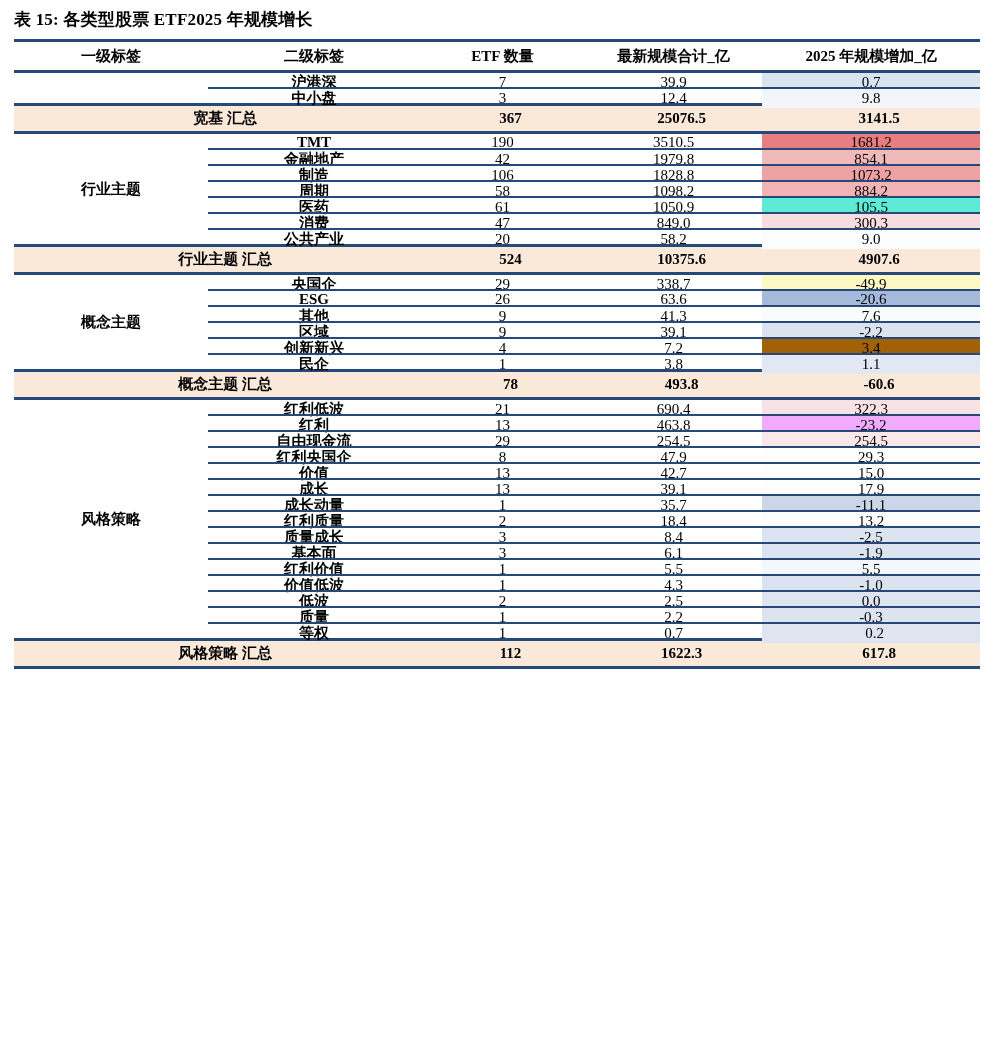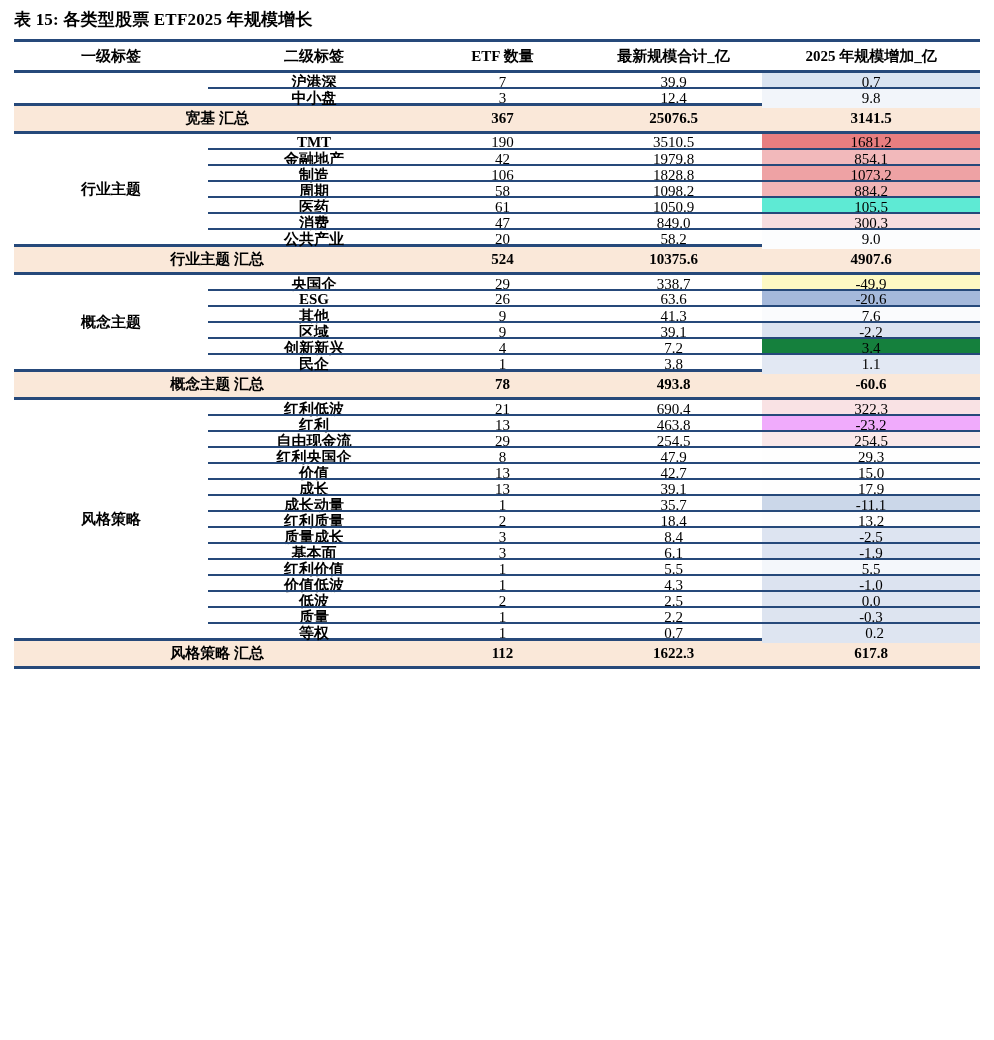--- a/index.html
+++ b/index.html
@@ -33,21 +33,21 @@
     display:grid;grid-template-columns:212px 165px 177px 218px;
     height:14px;align-items:center;text-align:center;font-size:15px;
   }
   .srow + .srow{border-top:2px solid var(--line);}
   .srow .lbl{font-weight:bold;}
   .srow .chg{height:100%;display:flex;align-items:center;justify-content:center;}
   .sumrow{
     display:grid;grid-template-columns:406px 165px 177px 218px;
     height:25px;align-items:center;text-align:center;
     font-weight:bold;font-size:15px;background:var(--beige);
-    border-top:3px solid var(--line);border-bottom:3px solid var(--line);
+    border-top:3px solid var(--line);border-bottom:3px solid var(--line);padding-left:8px;
   }
 </style>
 </head>
 <body>
 
 <div class="page-title">表 15: 各类型股票 ETF2025 年规模增长</div>
 
 <div class="etf-table">
   <div class="thead">
     <div>一级标签</div>
@@ -157,21 +157,21 @@
           <div class="srow">
             <div class="lbl">区域</div>
             <div>9</div>
             <div>39.1</div>
             <div class="chg" style="background: rgb(220, 227, 240);">-2.2</div>
           </div>
           <div class="srow">
             <div class="lbl">创新新兴</div>
             <div>4</div>
             <div>7.2</div>
-            <div class="chg" style="background: #15803d; font-family: Liberation Serif, serif;">3.4</div>
+            <div class="chg" style="background: #a16207; font-family: Liberation Serif, serif;">3.4</div>
           </div>
           <div class="srow">
             <div class="lbl">民企</div>
             <div>1</div>
             <div>3.8</div>
             <div class="chg" style="background: rgb(226, 232, 243);">1.1</div>
           </div>
         </div>
       </div>
       <div class="sumrow">

